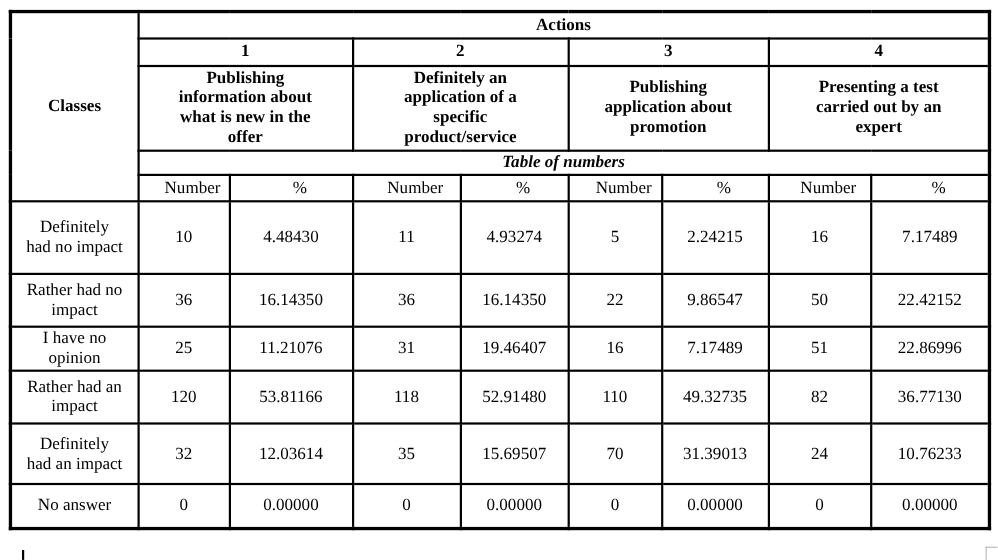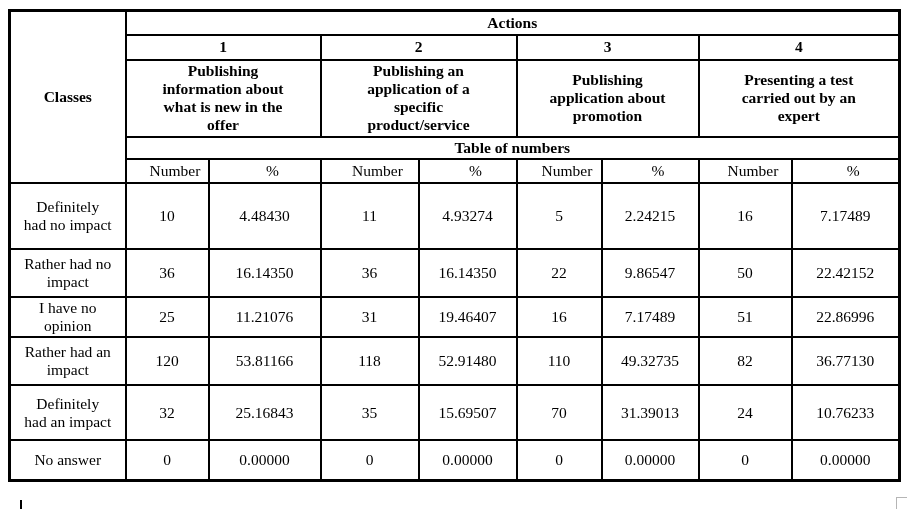--- a/index.html
+++ b/index.html
@@ -34,21 +34,21 @@
     overflow: hidden;
   }
   th { font-weight: bold; }
   th.subhead { font-weight: normal; padding-left: 20px; }
   th.rowlabel { font-weight: normal; }
 
   
   tr.r-actions  { height: 24px; }
   tr.r-groupnum { height: 25px; }
   tr.r-desc     { height: 73px; }
-  tr.r-section  { height: 20px; }
+  tr.r-section  { height: 20px; font-style: italic; }
   tr.r-subhead  { height: 24px; }
 
   
   tr.r-b1 { height: 66px; }
   tr.r-b2 { height: 48px; }
   tr.r-b3 { height: 36px; }
   tr.r-b4 { height: 48px; }
   tr.r-b5 { height: 55px; }
   tr.r-b6 { height: 40px; }
 
@@ -99,21 +99,21 @@
       <th colspan="2">2</th>
       <th colspan="2">3</th>
       <th colspan="2">4</th>
     </tr>
 
     <tr class="r-desc">
       <th colspan="2">
         <span class="desc-inner">Publishing information about what is new in the offer</span>
       </th>
       <th colspan="2">
-        <span class="desc-inner">Publishing an application of a specific product/service</span>
+        <span class="desc-inner">Definitely an application of a specific product/service</span>
       </th>
       <th colspan="2">
         <span class="desc-inner">Publishing application about promotion</span>
       </th>
       <th colspan="2">
         <span class="desc-inner">Presenting a test carried out by an expert</span>
       </th>
     </tr>
 
     <tr class="r-section">
@@ -185,21 +185,21 @@
       <td>49.32735</td>
       <td>82</td>
       <td>36.77130</td>
     </tr>
 
     <tr class="r-b5">
       <th class="rowlabel">
         <span class="label-inner">Definitely had an impact</span>
       </th>
       <td>32</td>
-      <td>25.16843</td>
+      <td>12.03614</td>
       <td>35</td>
       <td>15.69507</td>
       <td>70</td>
       <td>31.39013</td>
       <td>24</td>
       <td>10.76233</td>
     </tr>
 
     <tr class="r-b6">
       <th class="rowlabel">

